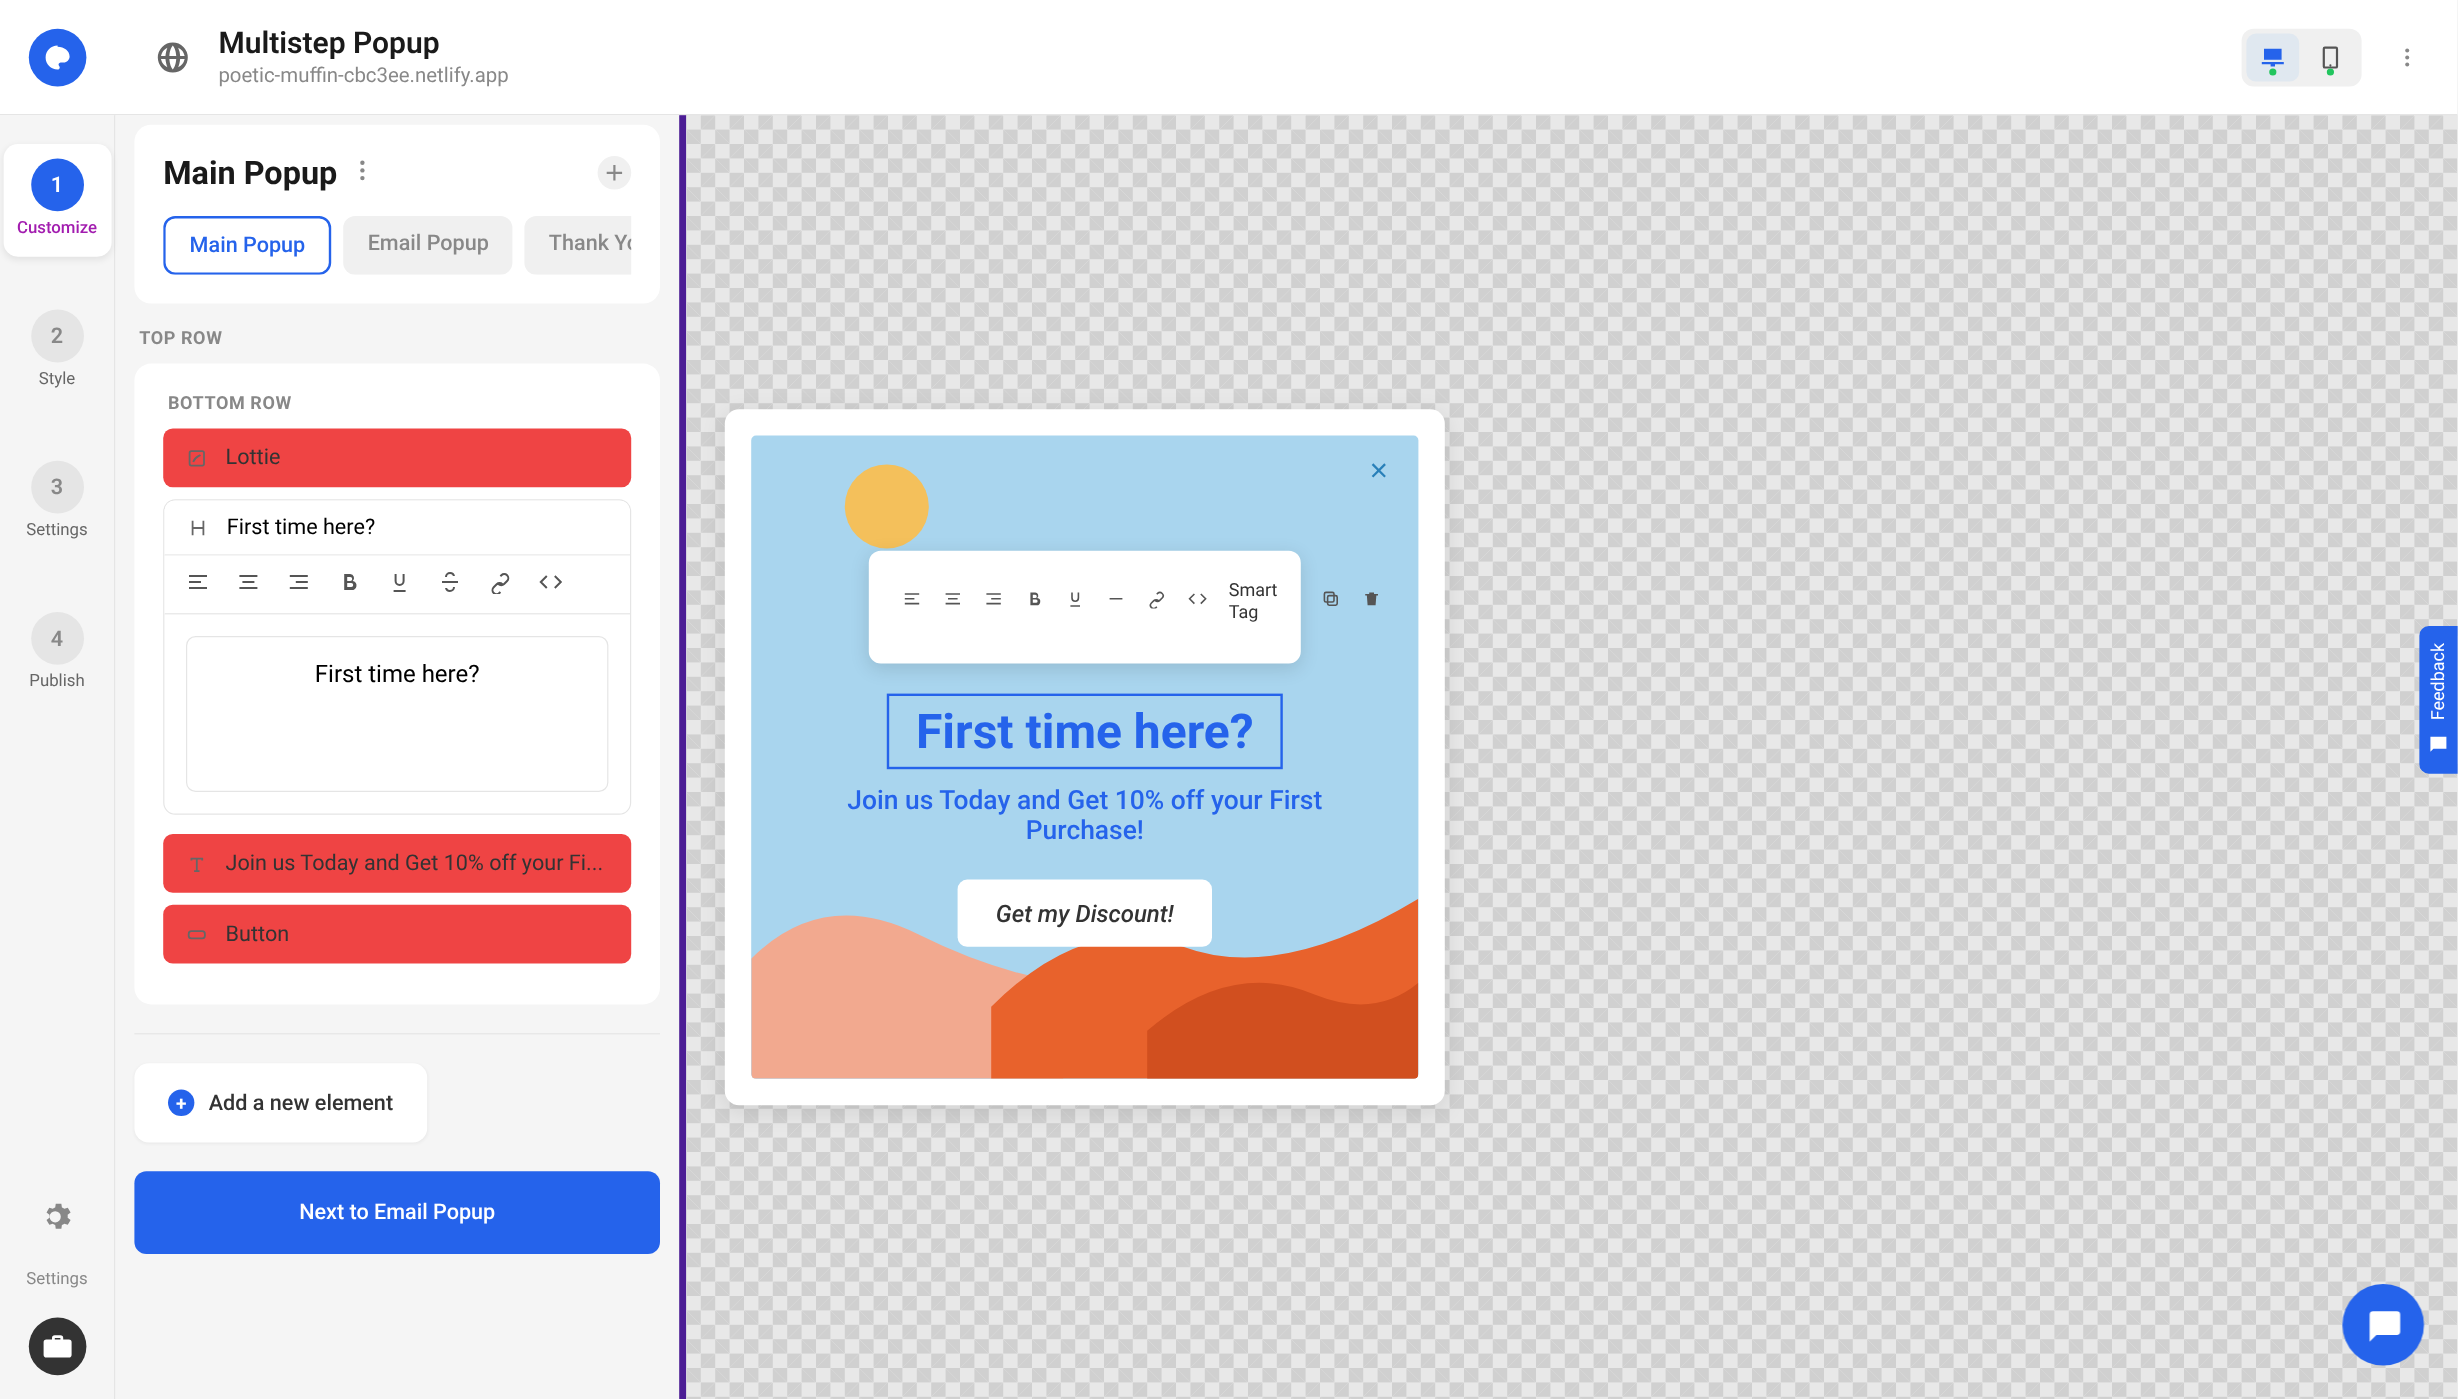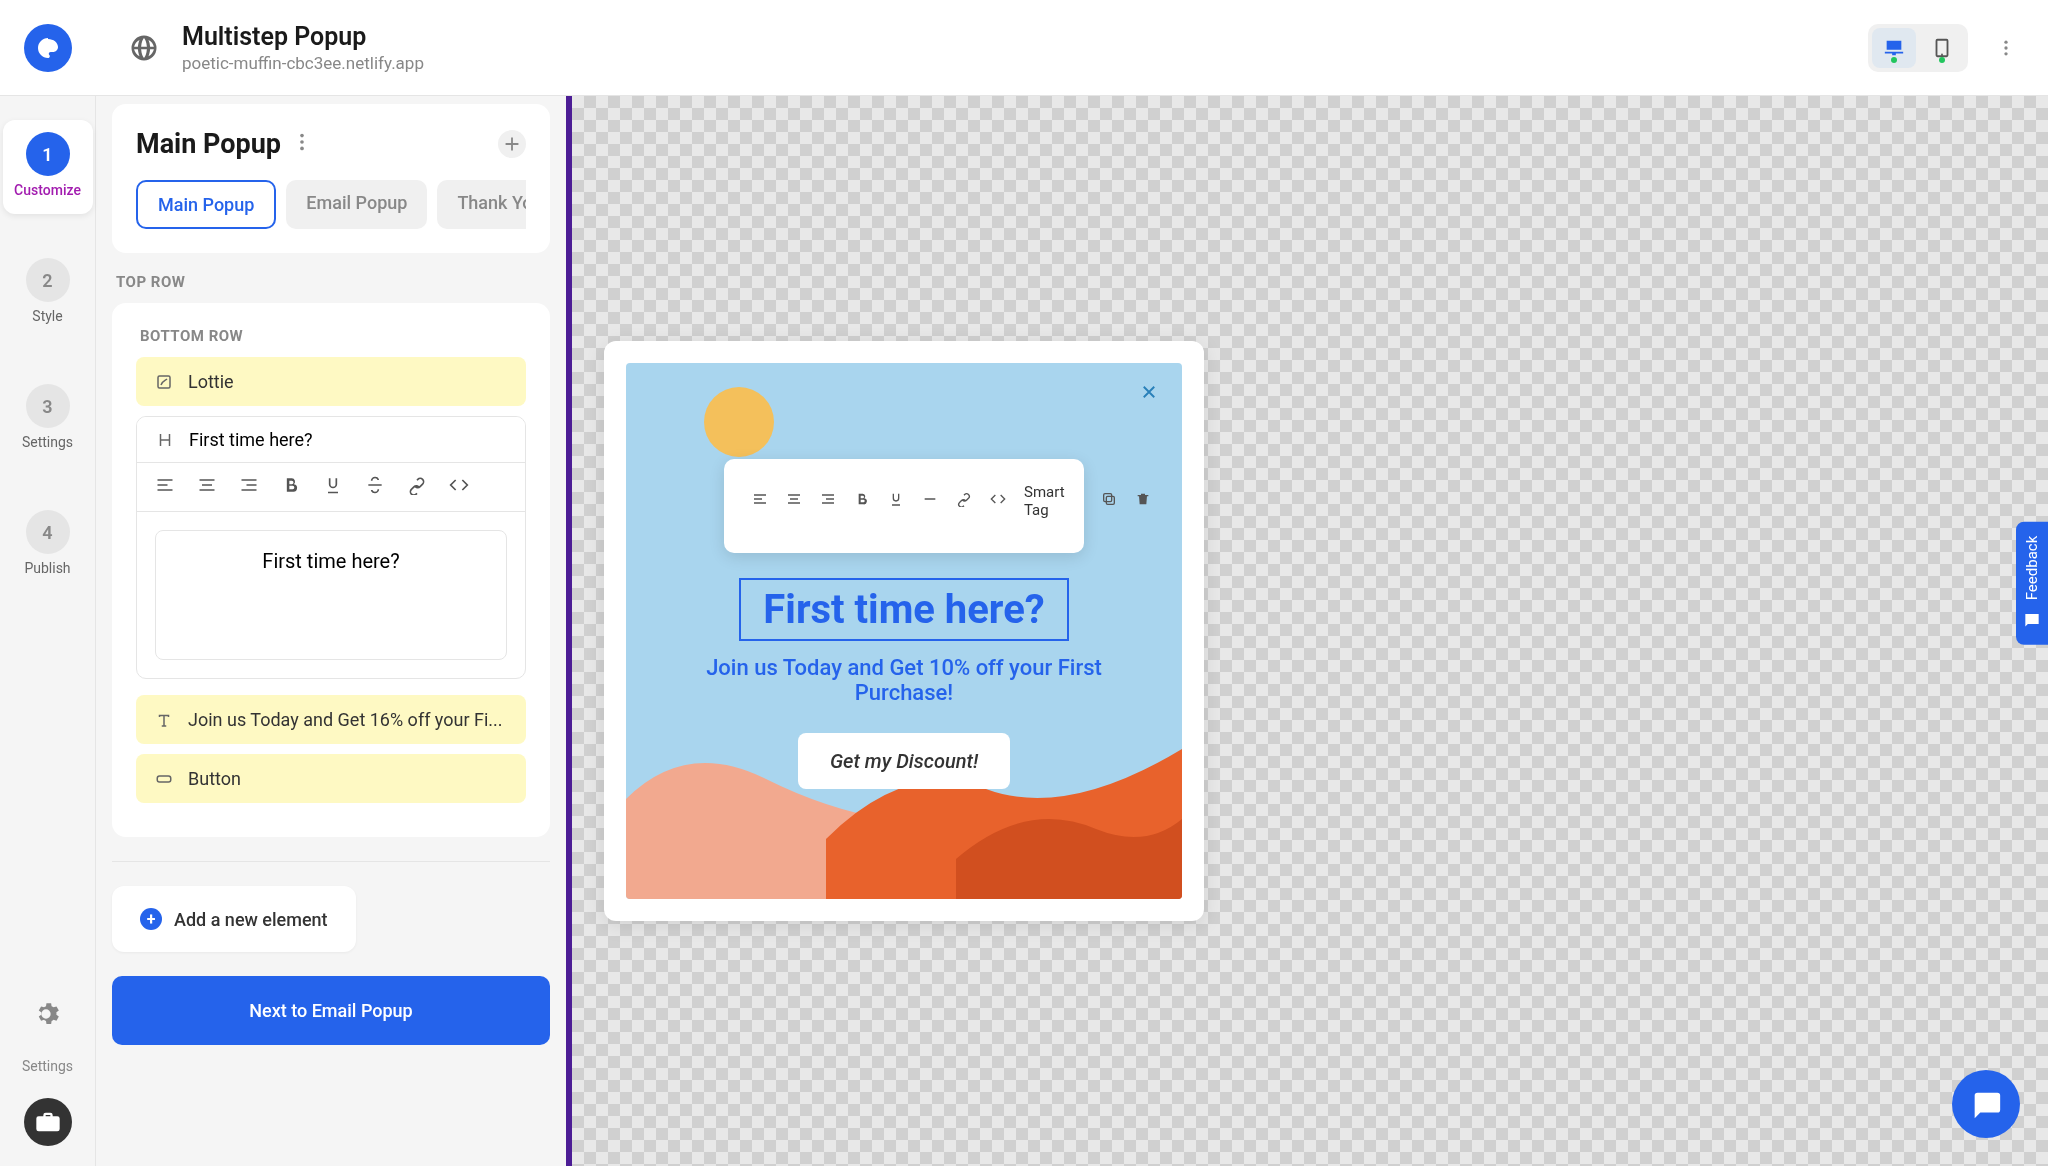--- a/index.html
+++ b/index.html
@@ -141,21 +141,21 @@
       border: 2px solid #2563eb;
     }
 
     .section-label {
       font-size: 15px; font-weight: 700; color: #888;
       letter-spacing: 0.5px;
       margin: 20px 0 12px 4px;
     }
 
     .elem-row {
-      background: #fef9c3;
+      background: #ef4444;
       border-radius: 8px;
       padding: 14px 18px;
       display: flex; align-items: center; gap: 14px;
       margin-bottom: 10px;
       font-size: 18px;
       color: #333;
     }
     .elem-icon { width: 20px; display: flex; justify-content: center; }
     .elem-icon svg { width: 18px; height: 18px; fill: #666; }
     .elem-text { flex: 1; white-space: nowrap; overflow: hidden; text-overflow: ellipsis; }
@@ -491,21 +491,21 @@
         </div>
         <div class="heading-textarea">First time here?</div>
       </div>
 
       <div class="elem-row" style="margin-top:16px">
         <div class="elem-icon">
             <svg viewBox="0 0 24 24">
               <path d="M5 5h14v3h-2V7h-4v12h2v2H9v-2h2V7H7v1H5z"></path>
             </svg>
           </div>
-        <div class="elem-text">Join us Today and Get 16% off your Fi...</div>
+        <div class="elem-text">Join us Today and Get 10% off your Fi...</div>
       </div>
       <div class="elem-row">
         <div class="elem-icon">
             <svg viewBox="0 0 24 24">
               <rect x="3" y="8" width="18" height="8" rx="3" fill="none" stroke="#666" stroke-width="2"></rect>
             </svg>
           </div>
         <div class="elem-text">Button</div>
       </div>
     </div>

